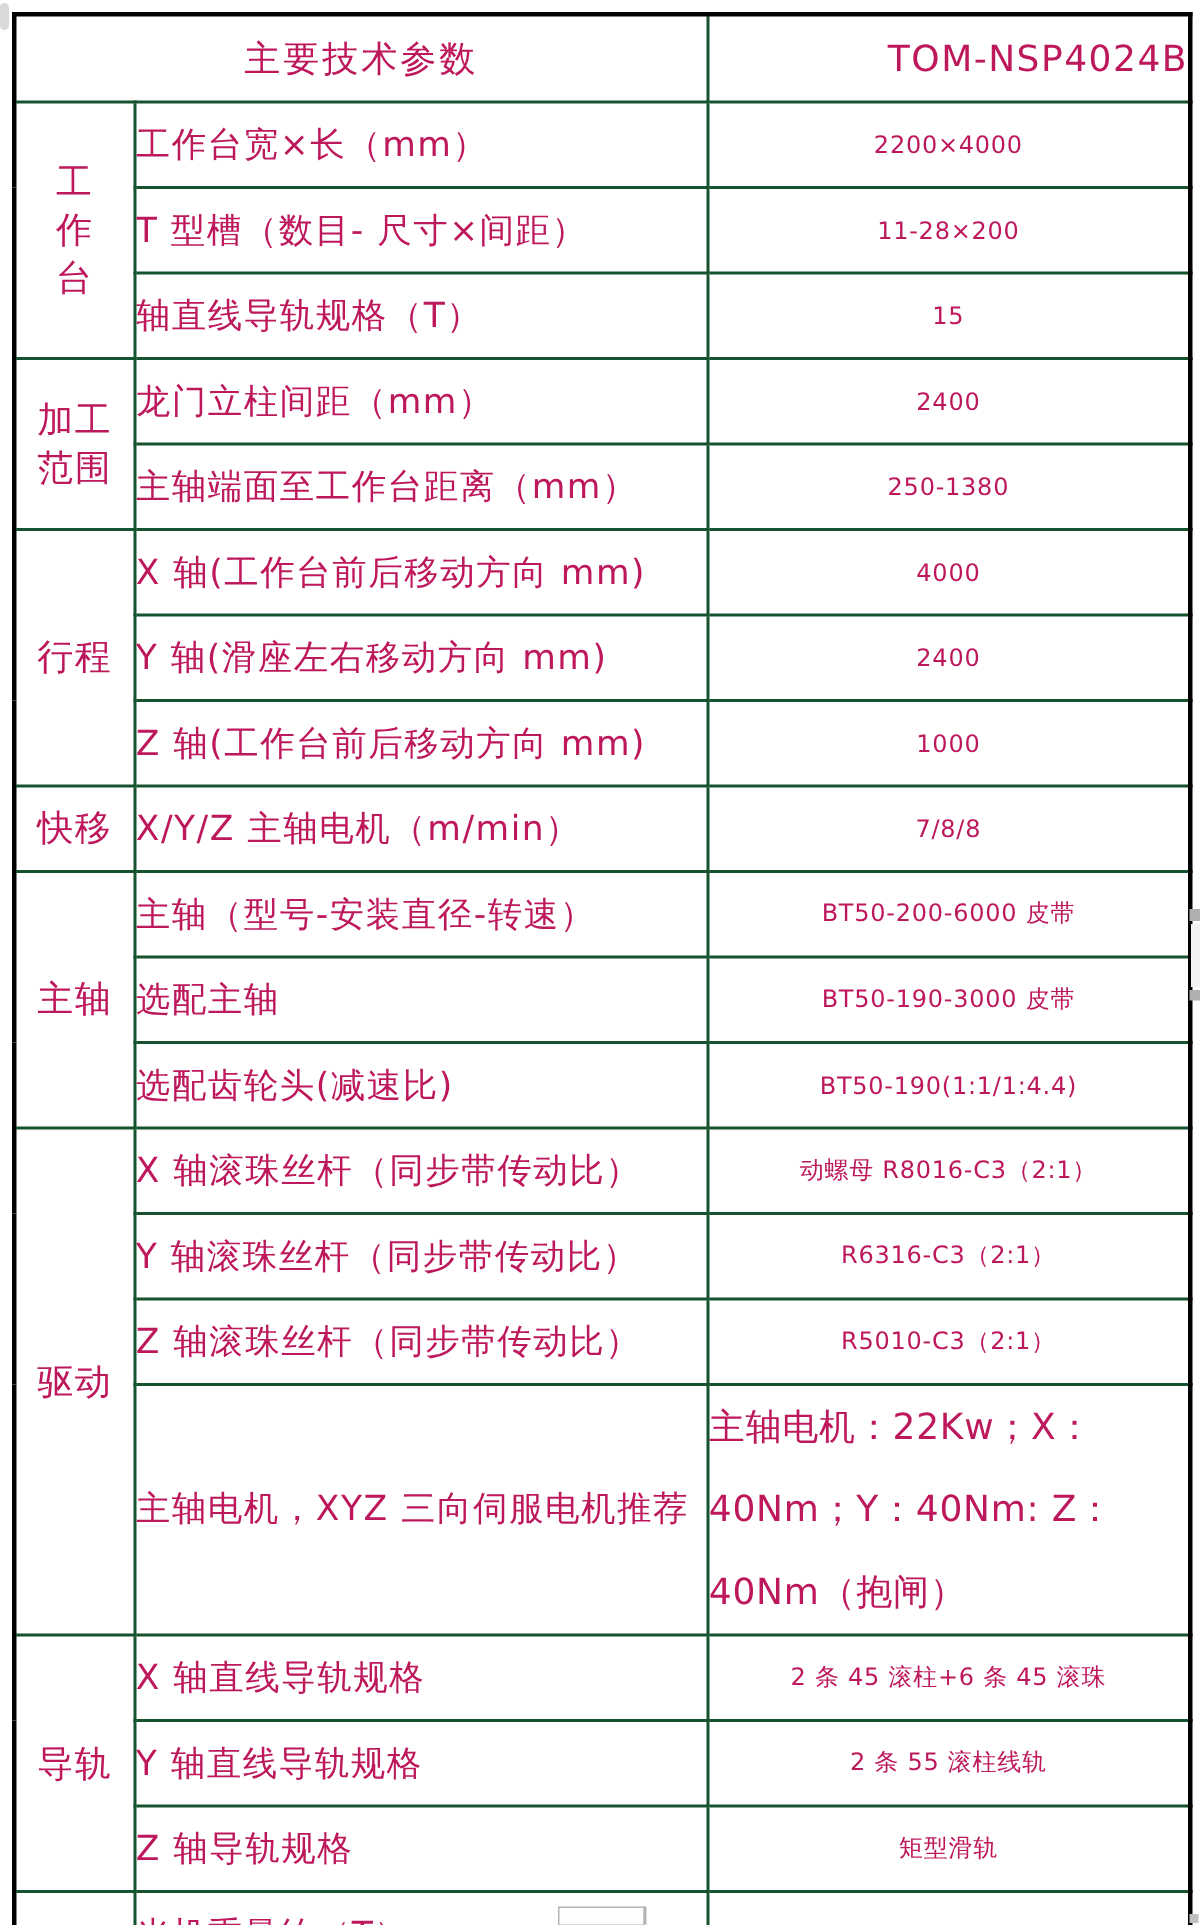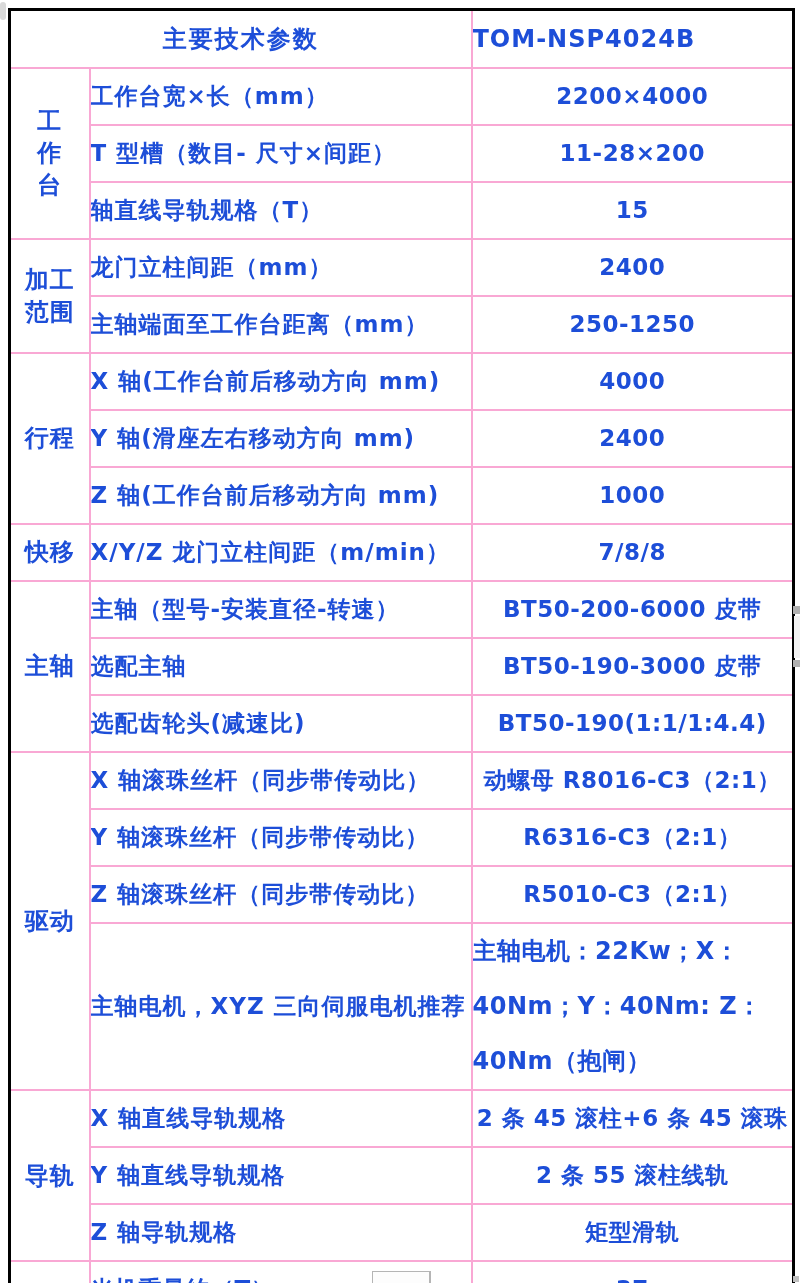--- a/index.html
+++ b/index.html
@@ -18,37 +18,37 @@
     width: 784px;
     border-collapse: collapse;
     table-layout: fixed;
     border: 3px solid #000000;
     background: #ffffff;
   }
   #spec-table col.c-group { width: 80px; }
   #spec-table col.c-param { width: 382px; }
   #spec-table col.c-value { width: 322px; }
   #spec-table td {
-    border: 2px solid #f9a8d4;
+    border: 2px solid #14532d;
     padding: 0;
-    color: #1d4ed8;
-    font-weight: bold;
+    color: #be185d;
+    font-weight: normal;
     vertical-align: middle;
     overflow: hidden;
   }
   tr.r-std  { height: 57px; }
   tr.r-head { height: 58px; }
   tr.r-tall { height: 114px; }
   td.head-left {
     text-align: center;
     font-size: 24px;
     letter-spacing: 2px;
   }
   td.head-right {
-    text-align: left;
+    text-align: right;
     font-size: 24px;
     letter-spacing: 1px;
   }
   td.group-cell {
     text-align: center;
     font-size: 24px;
     letter-spacing: 1px;
     padding: 0;
   }
   .group-stack {
@@ -62,21 +62,21 @@
     font-size: 23px;
     text-align: left;
     padding-left: 13px;
     padding-right: 4px;
     letter-spacing: 1px;
   }
   td.param-cell.tall {
     line-height: 2.3;
   }
   td.value-cell {
-    font-size: 23px;
+    font-size: 16px;
     text-align: center;
     letter-spacing: 0.5px;
   }
   td.value-cell.tall {
     text-align: left;
     padding-left: 8px;
     padding-right: 2px;
     line-height: 2.3;
     font-size: 24px;
   }
@@ -128,21 +128,21 @@
           <div class="group-stack">
             <span>加工</span>
             <span>范围</span>
           </div>
         </td>
         <td class="param-cell">龙门立柱间距（mm）</td>
         <td class="value-cell">2400</td>
       </tr>
       <tr class="r-std">
         <td class="param-cell">主轴端面至工作台距离（mm）</td>
-        <td class="value-cell">250-1250</td>
+        <td class="value-cell">250-1380</td>
       </tr>
       <tr class="r-std">
         <td class="group-cell" rowspan="3">
           <div class="group-stack">
             <span>行程</span>
           </div>
         </td>
         <td class="param-cell">X 轴(工作台前后移动方向 mm)</td>
         <td class="value-cell">4000</td>
       </tr>
@@ -153,21 +153,21 @@
       <tr class="r-std">
         <td class="param-cell">Z 轴(工作台前后移动方向 mm)</td>
         <td class="value-cell">1000</td>
       </tr>
       <tr class="r-std">
         <td class="group-cell" rowspan="1">
           <div class="group-stack">
             <span>快移</span>
           </div>
         </td>
-        <td class="param-cell">X/Y/Z 龙门立柱间距（m/min）</td>
+        <td class="param-cell">X/Y/Z 主轴电机（m/min）</td>
         <td class="value-cell">7/8/8</td>
       </tr>
       <tr class="r-std">
         <td class="group-cell" rowspan="3">
           <div class="group-stack">
             <span>主轴</span>
           </div>
         </td>
         <td class="param-cell">主轴（型号-安装直径-转速）</td>
         <td class="value-cell">BT50-200-6000 皮带</td>

